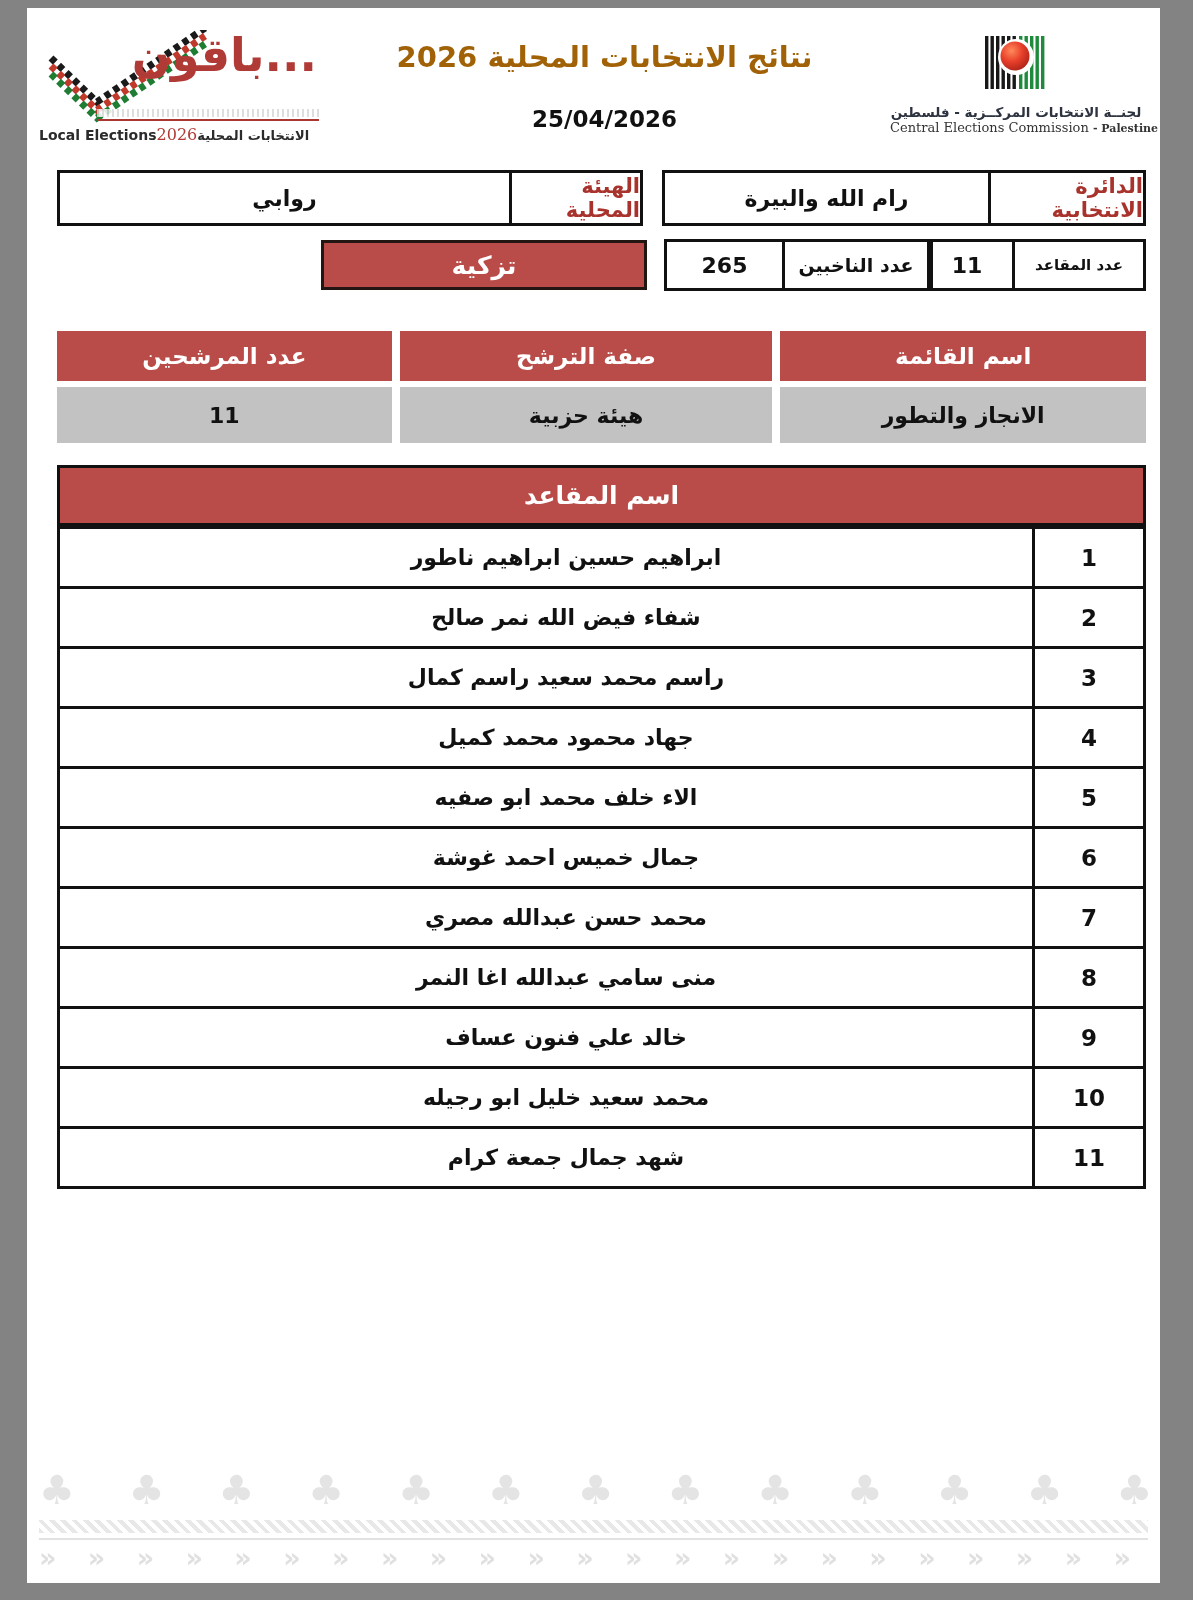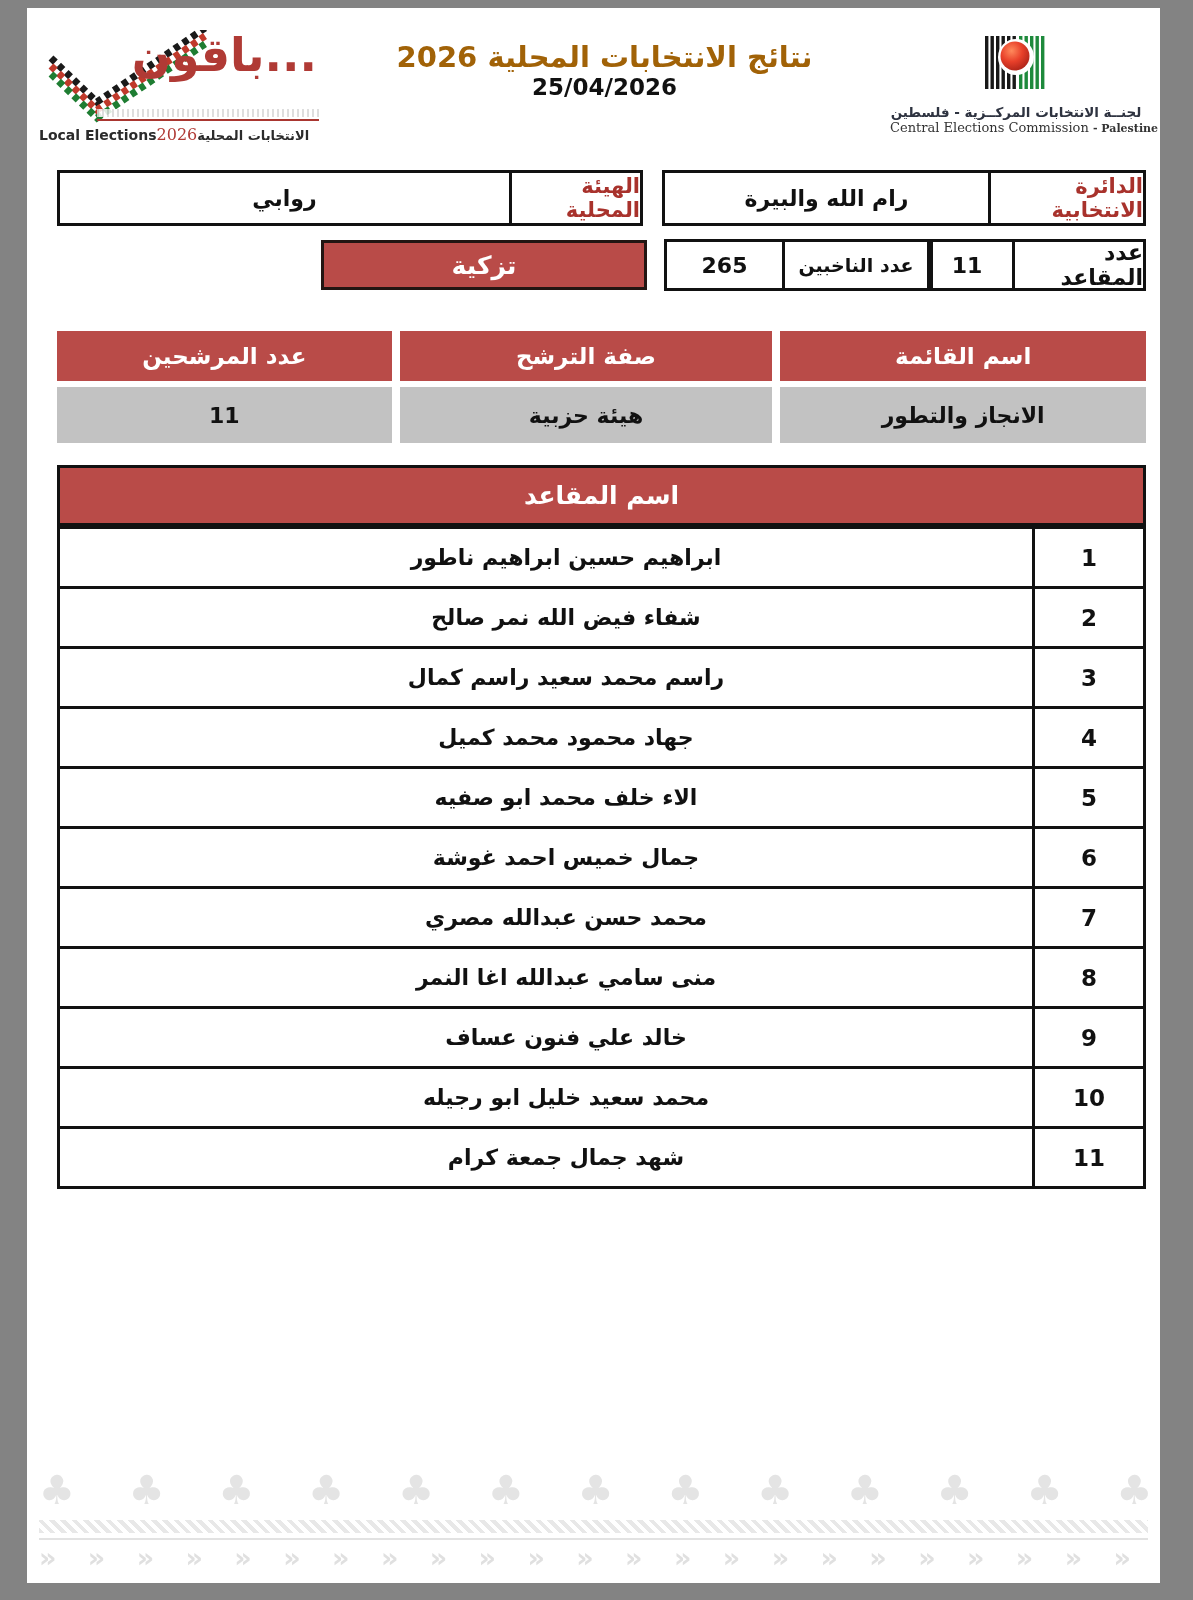--- a/index.html
+++ b/index.html
@@ -15,38 +15,38 @@
   .cap-wrap{position:absolute;left:0;right:0;bottom:0;}
   .fuzz{height:8px;margin-left:58px;background:repeating-linear-gradient(90deg,#d8d8d8 0 2px,#ffffff 2px 5px);opacity:.85;}
   .redline{height:2px;margin-left:58px;margin-top:2px;background:#a93630;}
   .caption{display:flex;justify-content:flex-start;align-items:baseline;margin-top:4px;white-space:nowrap;}
   .cap-en{font-size:14px;color:#2b2b2b;}
   .cap-year{font-size:16px;color:#b03a35;font-family:"DejaVu Serif",serif;font-weight:normal;}
   .cap-ar{font-size:13px;color:#2b2b2b;}
 
   .hdr-center{flex:1;text-align:center;padding-top:14px;}
   .doc-title{font-size:29px;color:#a16207;}
-  .doc-date{font-size:23px;color:#111;direction:ltr;}
+  .doc-date{font-size:23px;color:#111;margin-top:32px;direction:ltr;}
 
   .logo-right{width:252px;flex:0 0 auto;text-align:center;padding-top:8px;}
   .cec-ar{font-size:13.5px;color:#2e3340;margin-top:8px;white-space:nowrap;}
   .cec-en{font-size:13px;color:#333;font-family:"DejaVu Serif",serif;font-weight:normal;white-space:nowrap;}
   .cec-en b{font-size:11px;}
 
   
   .sect{direction:rtl;padding:0 14px 0 30px;}
   .row1{display:flex;justify-content:space-between;margin-top:26px;}
   .ibox{border:3px solid #111;height:50px;display:flex;}
   .ibox .lbl{display:flex;align-items:center;justify-content:center;color:#a8322c;
              font-size:21px;border-left:3px solid #111;flex:0 0 auto;}
   .ibox .val{flex:1;display:flex;align-items:center;justify-content:center;font-size:22px;color:#111;}
   .box-district{width:478px;}  .box-district .lbl{width:152px;}
   .box-locality{width:580px;}  .box-locality .lbl{width:128px;}
   .row2{display:flex;align-items:center;margin-top:13px;}
-  .box-seats{width:210px;height:46px;}   .box-seats .lbl{width:128px;font-size:22px;margin-left:11px;}
+  .box-seats{width:210px;height:46px;}   .box-seats .lbl{width:128px;font-size:15px;margin-left:11px;}
   .box-voters{width:260px;height:46px;margin-left:17px;} .box-voters .lbl{width:142px;font-size:19px;text-align:center;}
   .tazkiya{margin-left:105px;width:320px;height:44px;background:#b94b48;border:3px solid #231512;
            color:#fff;font-size:25px;display:flex;align-items:center;justify-content:center;}
 
   
   .ltable{margin-top:40px;display:grid;grid-template-columns:1.06fr 1.08fr 0.97fr;column-gap:8px;row-gap:6px;}
   .lth{background:#b94b48;color:#fff;font-size:23px;height:50px;display:flex;align-items:center;justify-content:center;}
   .ltd{background:#c2c2c2;color:#111;font-size:22px;height:56px;display:flex;align-items:center;justify-content:center;}
 
   

